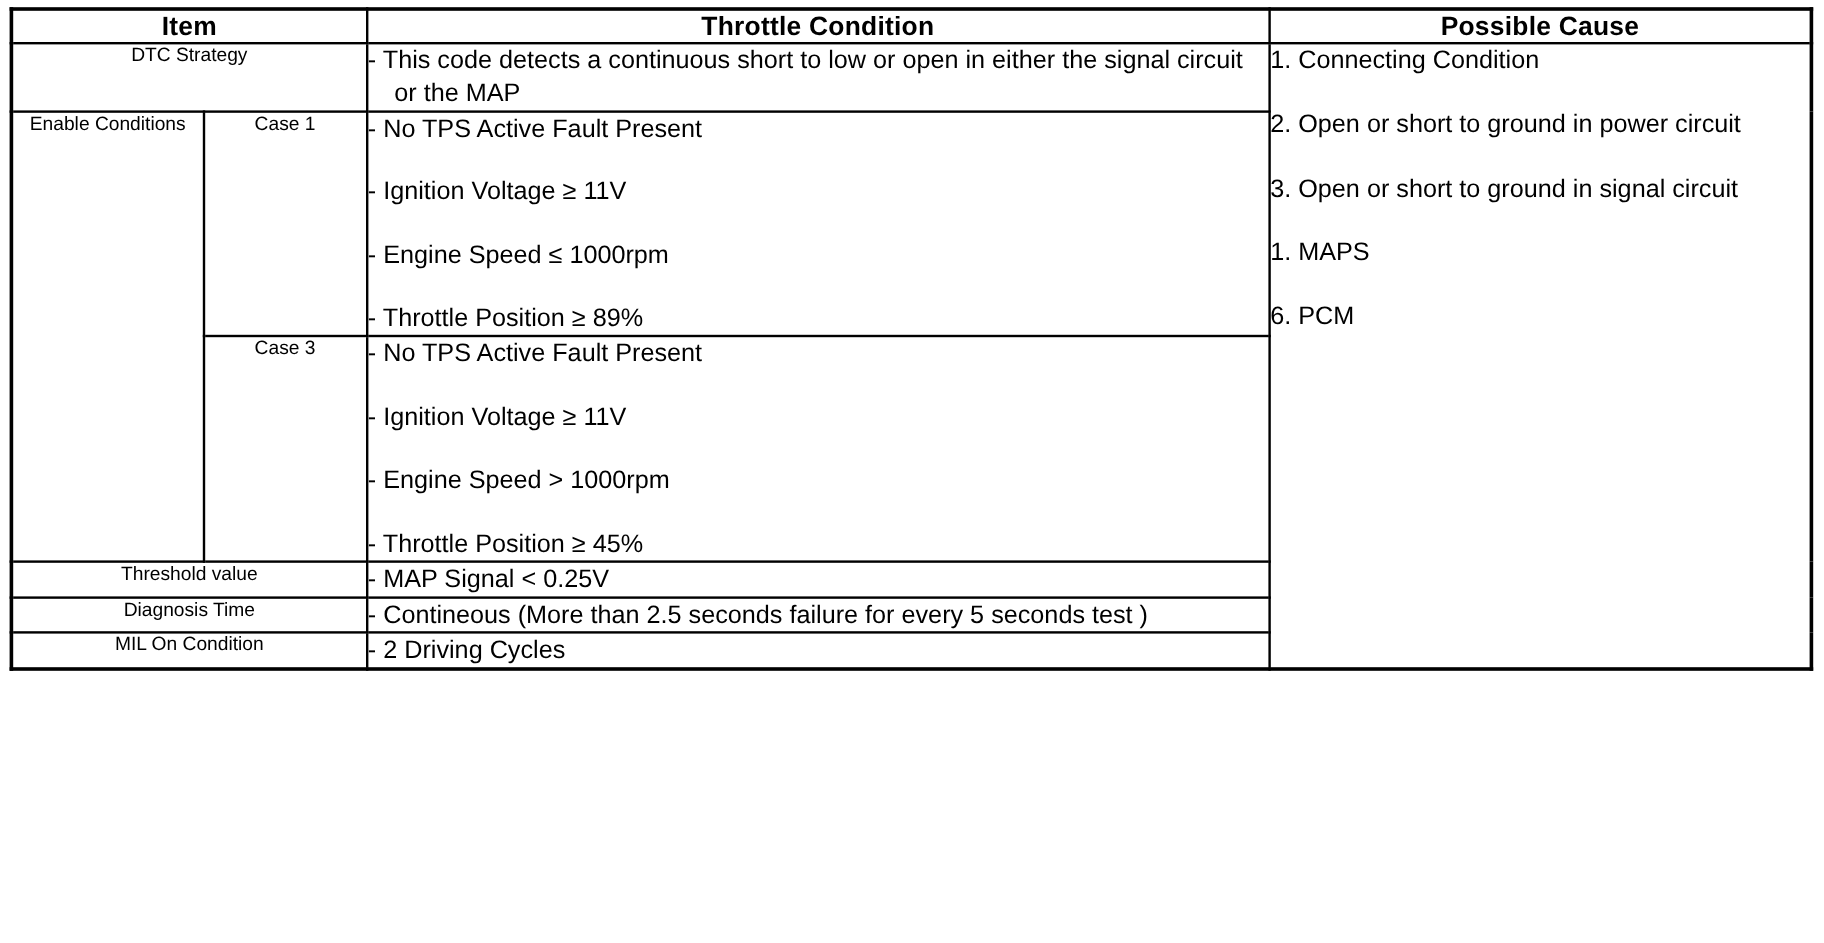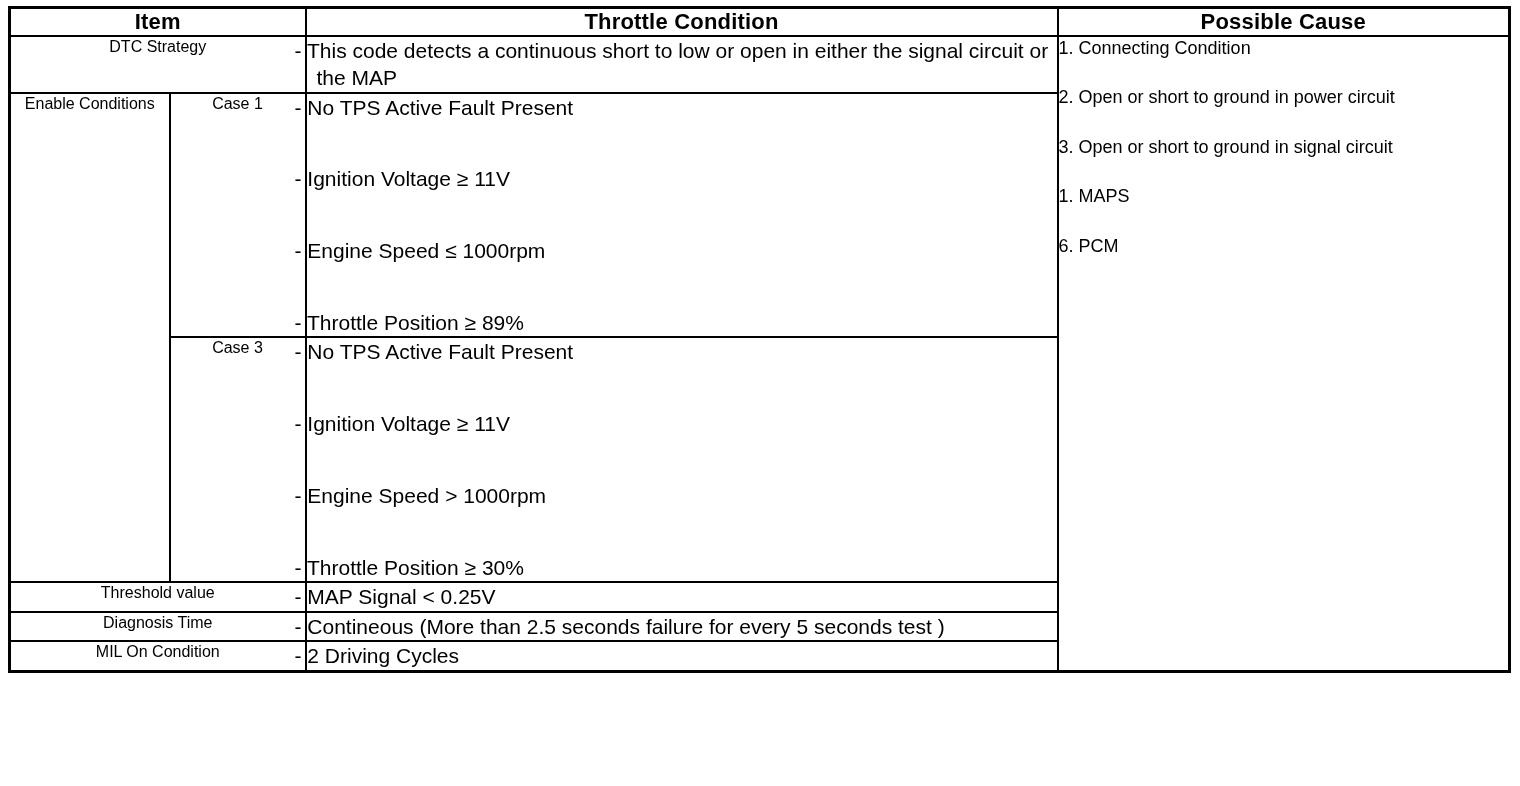--- a/index.html
+++ b/index.html
@@ -47,32 +47,32 @@
     font-size: 16px;
     padding: 8px 6px;
     line-height: 1.25;
   }
   td.cond {
     font-size: 21px;
     padding: 10px 10px 10px 12px;
     line-height: 1.32;
   }
   td.cause {
-    font-size: 18px;
+    font-size: 21px;
     padding: 10px 10px 10px 14px;
     vertical-align: middle;
   }
   .dash-line {
     display: block;
-    padding-left: 10px;
+    padding-left: 22px;
     text-indent: -22px;
     margin: 0;
   }
   .cond-list .dash-line + .dash-line {
-    margin-top: 44px;
+    margin-top: 25px;
   }
   .cause-list p {
     margin: 0 0 26px 0;
     padding-left: 26px;
     text-indent: -26px;
     line-height: 1.3;
   }
   .cause-list p:last-child { margin-bottom: 0; }
 
   .two-line { line-height: 1.3; }
@@ -123,21 +123,21 @@
           <span class="dash-line">-  Throttle Position ≥ 89%</span>
         </td>
       </tr>
 
       <tr>
         <td class="center-mid">Case 3</td>
         <td class="cond cond-list">
           <span class="dash-line">-  No TPS Active Fault Present</span>
           <span class="dash-line">-  Ignition Voltage ≥ 11V</span>
           <span class="dash-line">-  Engine Speed &gt; 1000rpm</span>
-          <span class="dash-line">-  Throttle Position ≥ 30%</span>
+          <span class="dash-line">-  Throttle Position ≥ 45%</span>
         </td>
       </tr>
 
       <tr>
         <td class="center-mid" colspan="2">Threshold value</td>
         <td class="cond">
           <span class="dash-line">-  MAP Signal &lt; 0.25V</span>
         </td>
       </tr>
 

